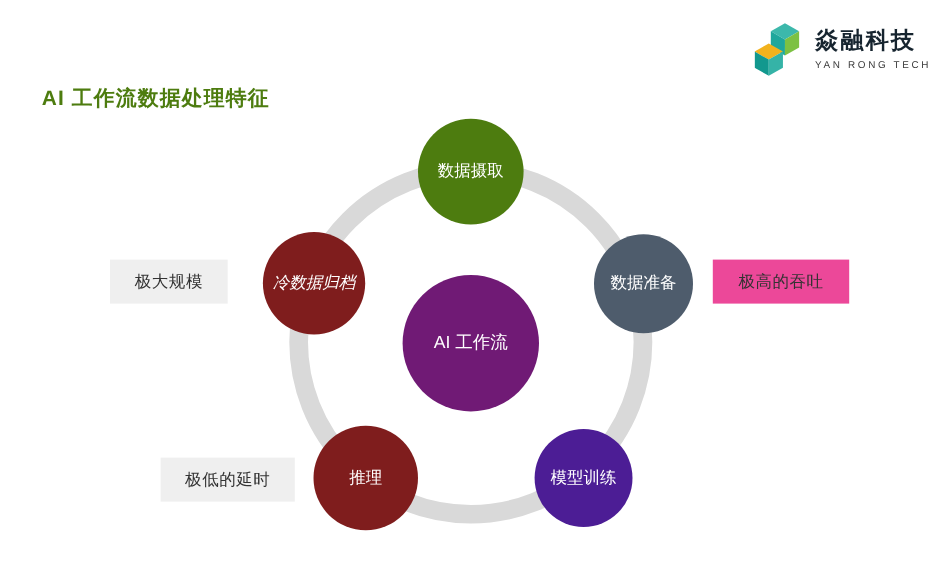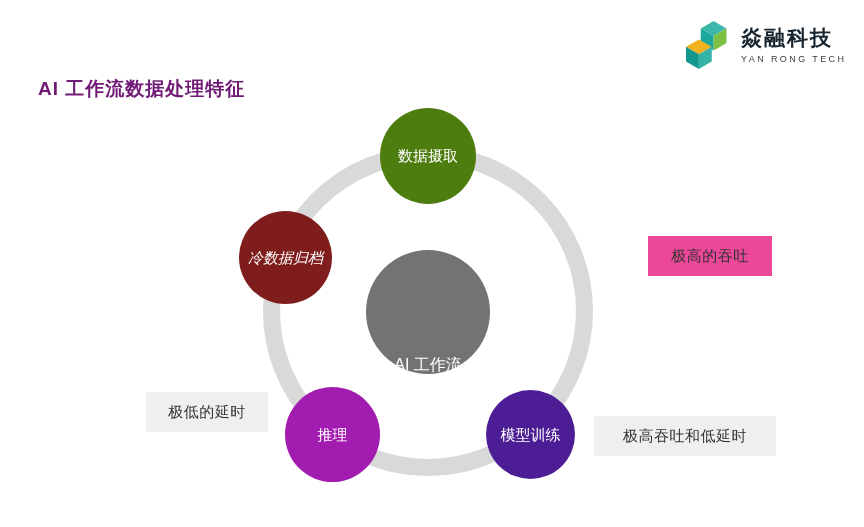--- a/index.html
+++ b/index.html
@@ -13,21 +13,21 @@
   .page { position: absolute; inset: 0; }
 
   
   .logo { position: absolute; top: 20px; left: 686px; display: flex; align-items: center; gap: 9px; justify-content: space-between; }
   .logo-mark { width: 46px; height: 50px; display: block; }
   .logo-text { display: flex; flex-direction: column; justify-content: center; }
   .logo-name { font-size: 21px; font-weight: 700; color: #16242f; letter-spacing: 2px; line-height: 1.1; }
   .logo-sub { font-size: 9px; color: #3d3d3d; letter-spacing: 2.4px; margin-top: 4px; }
 
   
-  .page-title { position: absolute; left: 38px; top: 76px; margin: 0; font-size: 19px; font-weight: 700; color: #701a75; letter-spacing: 1px; }
+  .page-title { position: absolute; left: 38px; top: 76px; margin: 0; font-size: 19px; font-weight: 700; color: #4d7c0f; letter-spacing: 1px; }
 
   
   .ring { position: absolute; left: 263px; top: 146px; width: 330px; height: 330px; border: 17px solid #d9d9d9; border-radius: 50%; }
 
   
   .node {
     position: absolute; border-radius: 50%;
     display: flex; align-items: center; justify-content: center;
     color: #ffffff; font-size: 15px; text-align: center; line-height: 1.2;
   }
@@ -39,21 +39,21 @@
   .node-training  { left: 486px; top: 390px; width: 89px;  height: 89px; }
 
   
   .annotation {
     position: absolute; background: #efefef; color: #333333;
     font-size: 15px; display: flex; align-items: center; justify-content: center;
     letter-spacing: 0.5px;
   }
   .ann-scale      { left: 100px; top: 236px; width: 107px; height: 40px; }
   .ann-throughput { left: 648px; top: 236px; width: 124px; height: 40px; }
-  .ann-latency    { left: 146px; top: 392px; width: 122px; height: 40px; }
+  .ann-latency    { left: 146px; top: 416px; width: 122px; height: 40px; }
   .ann-both       { left: 594px; top: 416px; width: 182px; height: 40px; }
 </style>
 </head>
 <body>
 
 <div class="page">
 
   <div class="logo">
     <svg class="logo-mark" viewBox="0 0 50 54" aria-hidden="true">
 
@@ -72,43 +72,46 @@
   </div>
 
   <h1 class="page-title">AI 工作流数据处理特征</h1>
 
   <div class="ring" style="border-color: rgb(217, 217, 217);"></div>
 
   <div class="node node-ingest" style="background-color: #4d7c0f;">
     <span>数据摄取</span>
   </div>
 
+  <div class="node node-prep" style="background-color: rgb(78, 92, 108);">
+    <span>数据准备</span>
+  </div>
 
   <div class="node node-archive" style="background-color: #7f1d1d; font-style: italic;">
     <span>冷数据归档</span>
   </div>
 
-  <div class="node node-inference" style="background-color: #a21caf;">
+  <div class="node node-inference" style="background-color: #7f1d1d;">
     <span>推理</span>
   </div>
 
   <div class="node node-training" style="background-color: #4c1d95;">
     <span>模型训练</span>
   </div>
 
-  <div class="node node-center" style="background-color: #737373; align-items: flex-end;">
+  <div class="node node-center" style="background-color: #701a75;">
     <span>AI 工作流</span>
   </div>
 
+  <div class="annotation ann-scale" style="background-color: rgb(239, 239, 239);">
+    <span>极大规模</span>
+  </div>
 
   <div class="annotation ann-throughput" style="background-color: #ec4899;">
     <span>极高的吞吐</span>
   </div>
 
   <div class="annotation ann-latency" style="background-color: rgb(239, 239, 239);">
     <span>极低的延时</span>
   </div>
 
-  <div class="annotation ann-both" style="background-color: rgb(239, 239, 239);">
-    <span>极高吞吐和低延时</span>
-  </div>
 
 </div>
 
 </body></html>

